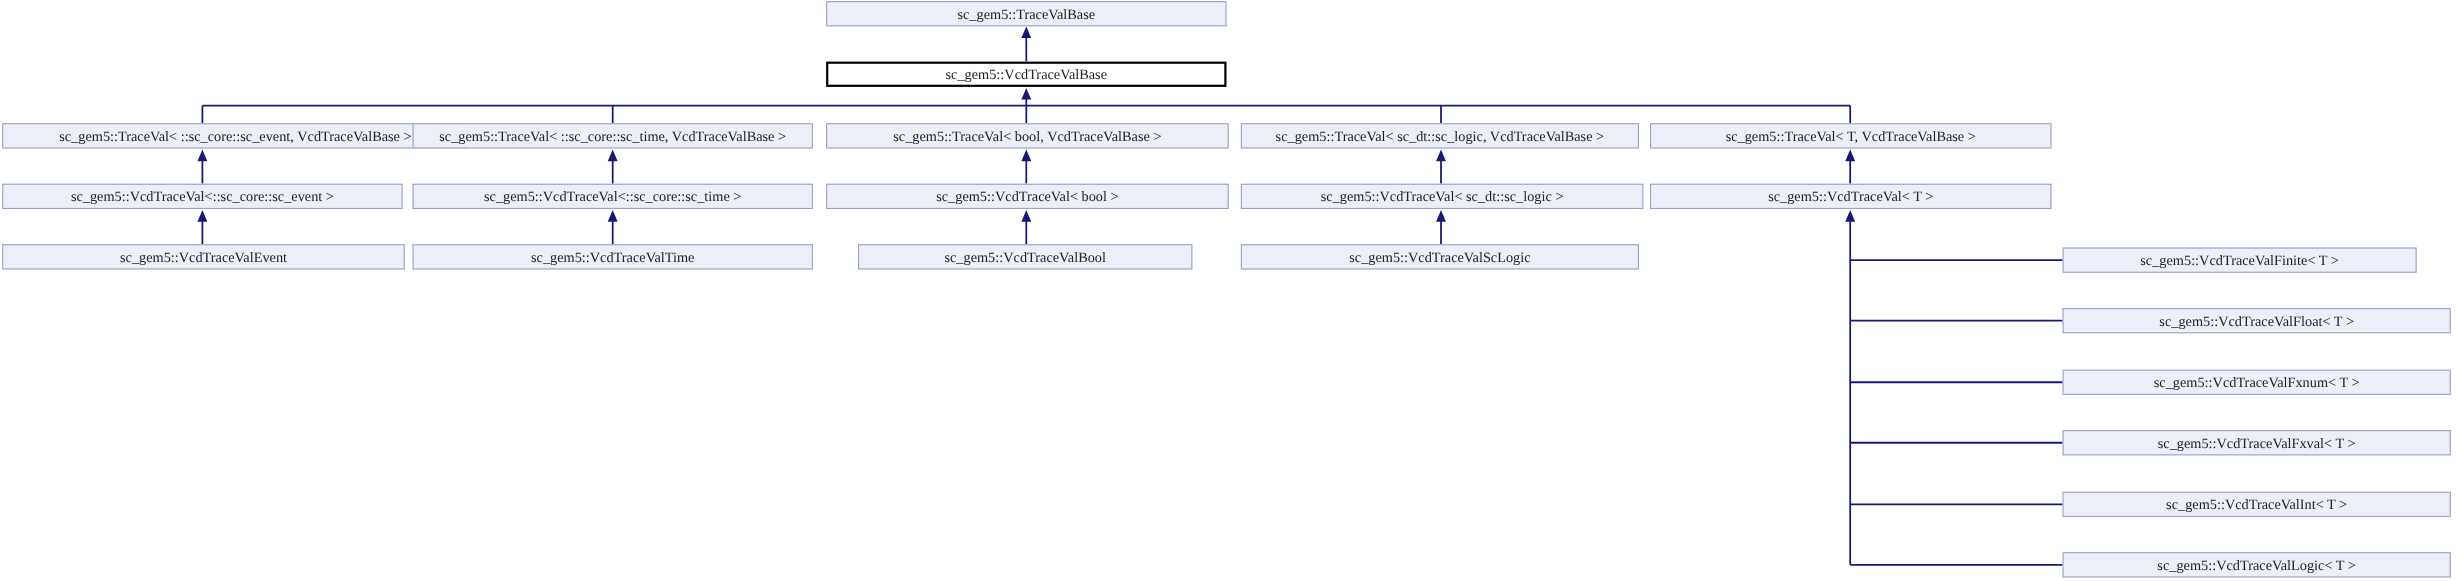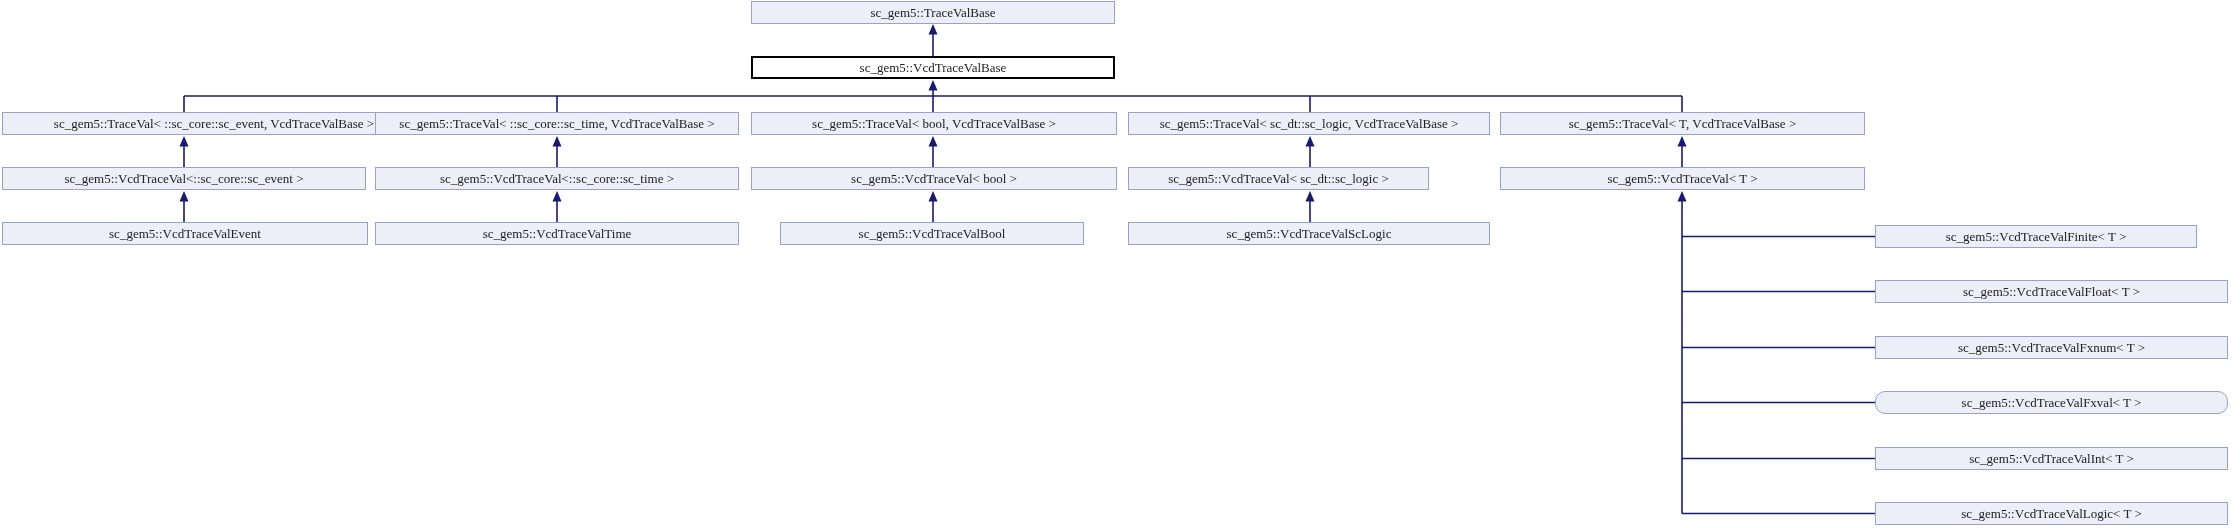--- a/index.html
+++ b/index.html
@@ -107,28 +107,28 @@
 
   <div class="node" style="left:2px; top:112px; width:424px;">sc_gem5::TraceVal&lt; ::sc_core::sc_event, VcdTraceValBase &gt;</div>
   <div class="node" style="left:375px; top:112px; width:364px;">sc_gem5::TraceVal&lt; ::sc_core::sc_time, VcdTraceValBase &gt;</div>
   <div class="node" style="left:751px; top:112px; width:366px;">sc_gem5::TraceVal&lt; bool, VcdTraceValBase &gt;</div>
   <div class="node" style="left:1128px; top:112px; width:362px;">sc_gem5::TraceVal&lt; sc_dt::sc_logic, VcdTraceValBase &gt;</div>
   <div class="node" style="left:1500px; top:112px; width:365px;">sc_gem5::TraceVal&lt; T, VcdTraceValBase &gt;</div>
 
   <div class="node" style="left:2px; top:167px; width:364px;">sc_gem5::VcdTraceVal&lt;::sc_core::sc_event &gt;</div>
   <div class="node" style="left:375px; top:167px; width:364px;">sc_gem5::VcdTraceVal&lt;::sc_core::sc_time &gt;</div>
   <div class="node" style="left:751px; top:167px; width:366px;">sc_gem5::VcdTraceVal&lt; bool &gt;</div>
-  <div class="node" style="left:1128px; top:167px; width:301px;">sc_gem5::VcdTraceVal&lt; sc_dt::sc_logic &gt;</div>
+  <div class="node" style="left:1128px; top:167px; width:366px;">sc_gem5::VcdTraceVal&lt; sc_dt::sc_logic &gt;</div>
   <div class="node" style="left:1500px; top:167px; width:365px;">sc_gem5::VcdTraceVal&lt; T &gt;</div>
 
   <div class="node" style="left:2px; top:222px; width:366px;">sc_gem5::VcdTraceValEvent</div>
   <div class="node" style="left:375px; top:222px; width:364px;">sc_gem5::VcdTraceValTime</div>
   <div class="node" style="left:780px; top:222px; width:304px;">sc_gem5::VcdTraceValBool</div>
   <div class="node" style="left:1128px; top:222px; width:362px;">sc_gem5::VcdTraceValScLogic</div>
 
   <div class="node" style="left:1875px; top:225px; width:322px;">sc_gem5::VcdTraceValFinite&lt; T &gt;</div>
   <div class="node" style="left:1875px; top:280px; width:353px;">sc_gem5::VcdTraceValFloat&lt; T &gt;</div>
   <div class="node" style="left:1875px; top:336px; width:353px;">sc_gem5::VcdTraceValFxnum&lt; T &gt;</div>
-  <div class="node" style="left:1875px; top:391px; width:353px;border-radius:10px;">sc_gem5::VcdTraceValFxval&lt; T &gt;</div>
+  <div class="node" style="left:1875px; top:391px; width:353px;">sc_gem5::VcdTraceValFxval&lt; T &gt;</div>
   <div class="node" style="left:1875px; top:447px; width:353px;">sc_gem5::VcdTraceValInt&lt; T &gt;</div>
   <div class="node" style="left:1875px; top:502px; width:353px;">sc_gem5::VcdTraceValLogic&lt; T &gt;</div>
 
 </div>
 
 </body></html>

